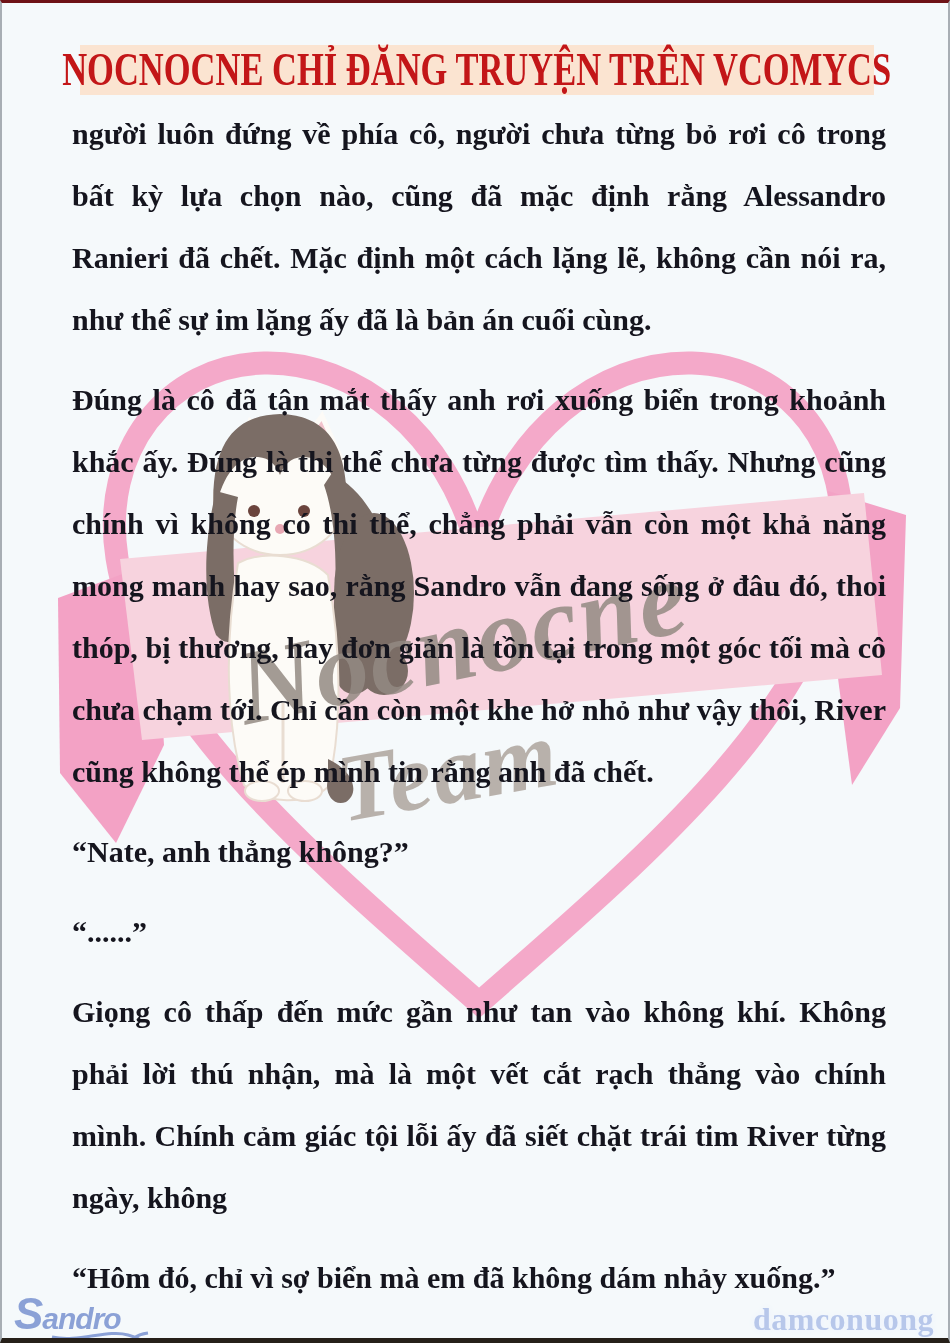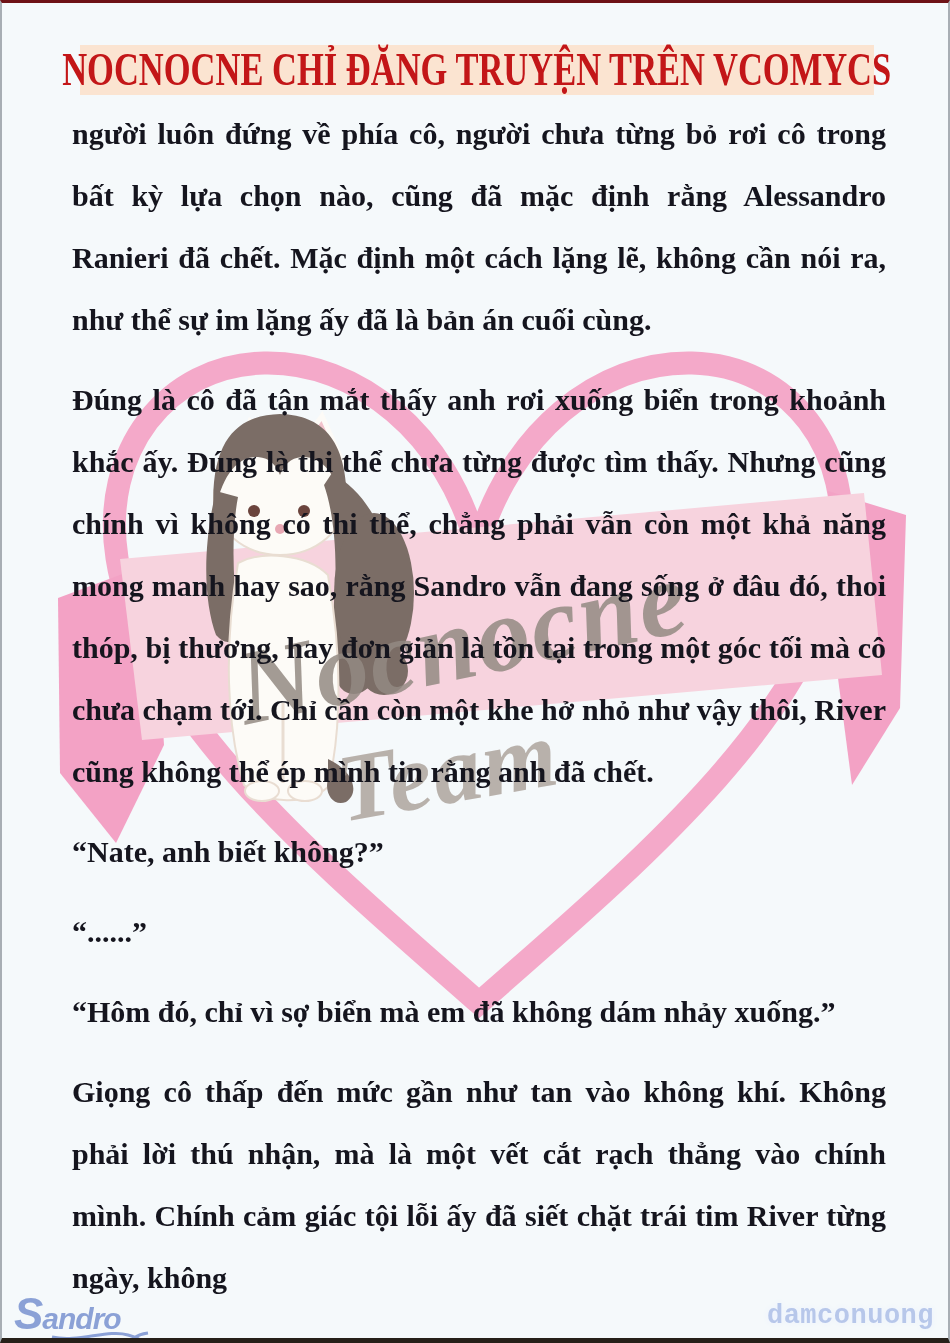--- a/index.html
+++ b/index.html
@@ -62,22 +62,22 @@
     font-family:"Liberation Sans","DejaVu Sans",sans-serif;
     font-style:italic;font-weight:bold;
     font-size:30px;letter-spacing:-1px;
     color:var(--logo-blue,#8ba1d6);
   }
   .vcomycs-logo::first-letter{font-size:44px;}
   .logo-swash{position:absolute;left:46px;top:1324px;z-index:3;}
   .logo-swash path{stroke:var(--logo-blue,#8ba1d6);stroke-width:3;fill:none;}
   .credit{
     position:absolute;right:14px;top:1298px;z-index:3;
-    font-family:Liberation Mono, monospace;
-    font-weight:bold;font-size:27px;letter-spacing:.5px;
+    font-family:Liberation Serif, serif;
+    font-weight:bold;font-size:32px;letter-spacing:.5px;
     color:var(--credit-blue,#b7c7ea);
     text-shadow:0 0 6px #eaf1ff;
   }
 </style>
 </head>
 <body>
 
 <div class="page">
 
   <svg class="watermark" viewBox="0 0 950 1343" aria-hidden="true">
@@ -136,24 +136,24 @@
     <text class="wm-text wm-line2" x="445" y="800" text-anchor="middle" transform="rotate(-10 445 765)">Team</text>
   </svg>
 
   <header class="title-strip">
     <span class="title-text">NOCNOCNE CHỈ ĐĂNG TRUYỆN TRÊN VCOMYCS</span>
   </header>
 
   <main class="content">
     <p>người luôn đứng về phía cô, người chưa từng bỏ rơi cô trong bất kỳ lựa chọn nào, cũng đã mặc định rằng Alessandro Ranieri đã chết. Mặc định một cách lặng lẽ, không cần nói ra, như thể sự im lặng ấy đã là bản án cuối cùng.</p>
     <p>Đúng là cô đã tận mắt thấy anh rơi xuống biển trong khoảnh khắc ấy. Đúng là thi thể chưa từng được tìm thấy. Nhưng cũng chính vì không có thi thể, chẳng phải vẫn còn một khả năng mong manh hay sao, rằng Sandro vẫn đang sống ở đâu đó, thoi thóp, bị thương, hay đơn giản là tồn tại trong một góc tối mà cô chưa chạm tới. Chỉ cần còn một khe hở nhỏ như vậy thôi, River cũng không thể ép mình tin rằng anh đã chết.</p>
-    <p>“Nate, anh biết không?”</p>
+    <p>“Nate, anh thẳng không?”</p>
     <p>“......”</p>
+    <p>Giọng cô thấp đến mức gần như tan vào không khí. Không phải lời thú nhận, mà là một vết cắt rạch thẳng vào chính mình. Chính cảm giác tội lỗi ấy đã siết chặt trái tim River từng ngày, không</p>
     <p>“Hôm đó, chỉ vì sợ biển mà em đã không dám nhảy xuống.”</p>
-    <p>Giọng cô thấp đến mức gần như tan vào không khí. Không phải lời thú nhận, mà là một vết cắt rạch thẳng vào chính mình. Chính cảm giác tội lỗi ấy đã siết chặt trái tim River từng ngày, không</p>
   </main>
 
   <div class="vcomycs-logo">Sandro</div>
   <svg class="logo-swash" width="120" height="16" viewBox="0 0 120 16" aria-hidden="true">
     <path d="M4 10 C 30 16, 60 2, 80 8 C 90 11, 96 14, 88 14 C 82 14, 86 8, 100 6"></path>
   </svg>
   <div class="credit">damconuong</div>
 
 </div>
 

